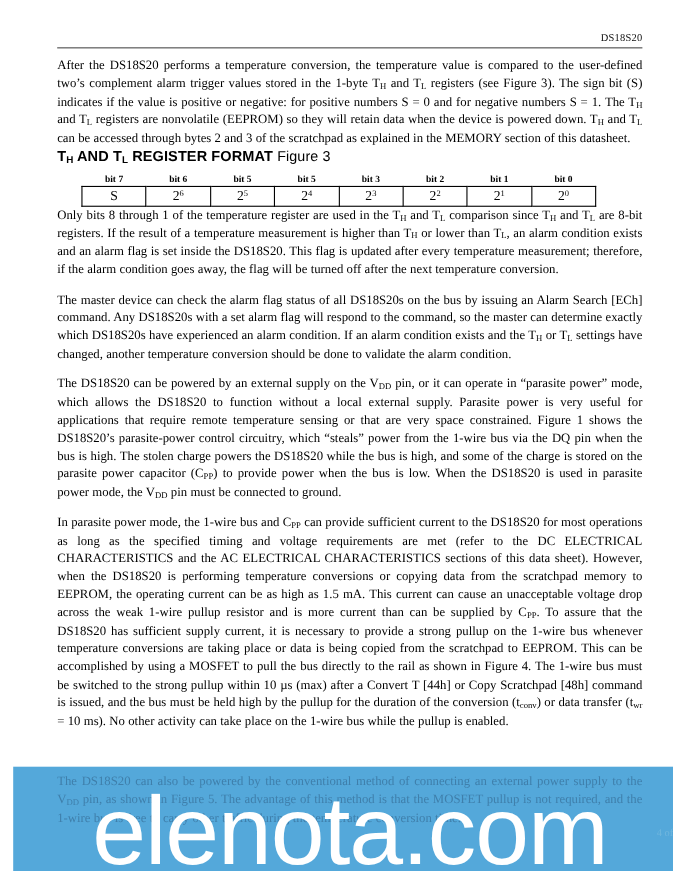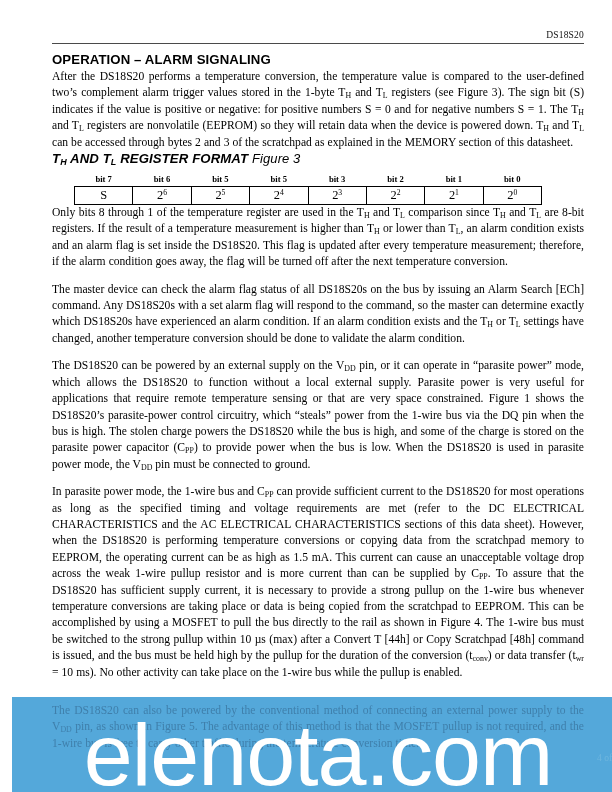--- a/index.html
+++ b/index.html
@@ -84,21 +84,21 @@
     line-height: 16.4px;
     text-align: justify;
     margin: 0;
     color: #000;
     word-spacing: 0.1px;
   }
   p.body + p.body {
     margin-top: 11px;
   }
 
-  .gap-before-h2 { margin-top: 15px; font-style: italic; }
+  .gap-before-h2 { margin-top: 15px; }
   .gap-small { margin-top: 11px; }
 
   sub {
     font-size: 0.68em;
     vertical-align: -0.22em;
     line-height: 0;
   }
   sup {
     font-size: 0.68em;
     vertical-align: 0.45em;
@@ -191,21 +191,20 @@
 
 <div class="page">
 
   <div class="header">
     <div class="header-id">DS18S20</div>
     <div class="header-rule"></div>
   </div>
 
   <div class="content">
 
-    <h2 class="section-title">OPERATION – ALARM SIGNALING</h2>
 
     <p class="body">After the DS18S20 performs a temperature conversion, the temperature value is compared to the user-defined two’s complement alarm trigger values stored in the 1-byte T<sub>H</sub> and T<sub>L</sub> registers (see Figure 3). The sign bit (S) indicates if the value is positive or negative: for positive numbers S = 0 and for negative numbers S = 1.  The T<sub>H</sub> and T<sub>L</sub> registers are nonvolatile (EEPROM) so they will retain data when the device is powered down.  T<sub>H</sub> and T<sub>L</sub> can be accessed through bytes 2 and 3 of the scratchpad as explained in the MEMORY section of this datasheet.</p>
 
     <h2 class="fig-title gap-before-h2">
       <span>T<sub>H</sub> AND T<sub>L</sub> REGISTER FORMAT</span>
       <span class="fig-label">Figure 3</span>
     </h2>
 
     <div class="bit-table-wrap">
       <table class="bit-table">

